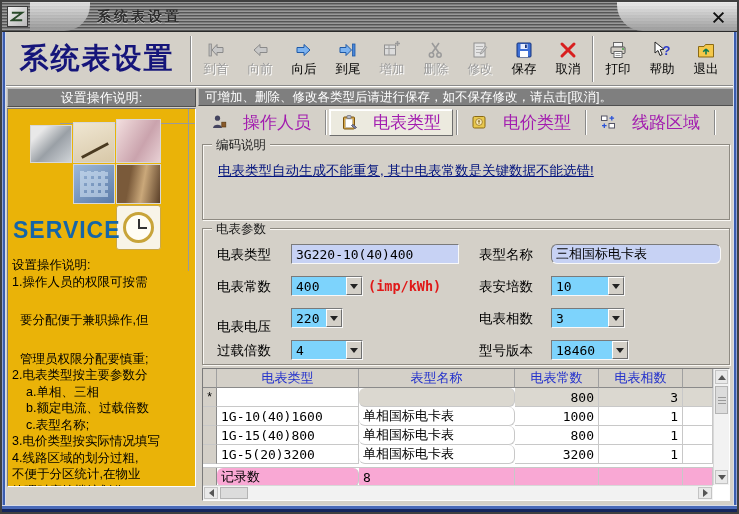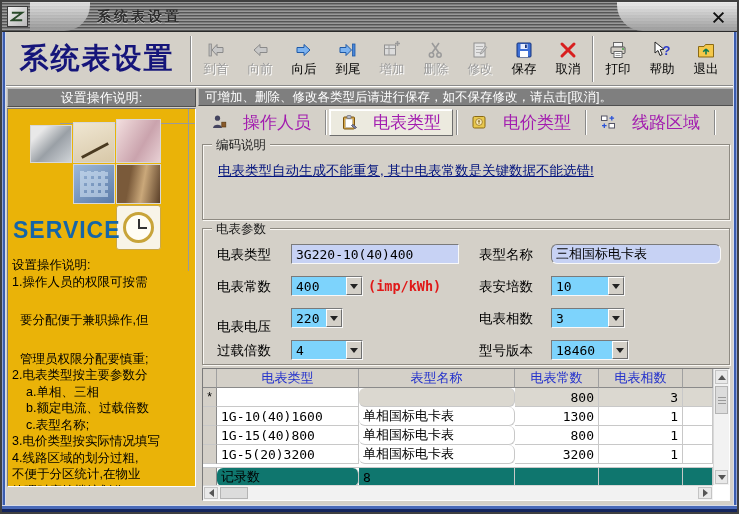--- a/index.html
+++ b/index.html
@@ -112,21 +112,21 @@
   .selcell{background:#d4d0c8;border-right:1px solid #8a8a8a;border-bottom:1px solid #c8c8c8;
     display:flex;align-items:center;justify-content:center;font-size:12px;color:#000;}
   .cell{font-size:13px;font-family:"DejaVu Sans Mono",monospace;display:flex;align-items:center;
     padding:0 4px;border-right:1px solid #c8c8c8;border-bottom:1px solid #c8c8c8;background:#fff;
     color:#000;overflow:hidden;white-space:nowrap;}
   .cjk{font-family:"Liberation Sans",sans-serif;border-radius:6px;}
   .num{justify-content:flex-end;}
   .newrow .gcell{background:#dbd8d0;}
   .newrow .wcell{background:#fff;}
   .gaprow{height:4px;background:#fff;border-bottom:1px solid #c8c8c8;}
-  .footrow .cell{background:#0f766e;}
+  .footrow .cell{background:#f9a8d4;}
   .vscroll{position:absolute;right:0;top:0;width:16px;bottom:15px;background:#f2f2f2;border-left:1px solid #d8d8d8;}
   .hscroll{position:absolute;left:0;right:16px;bottom:0;height:15px;background:#f2f2f2;border-top:1px solid #d8d8d8;}
   .sbtn{position:absolute;background:#e9e9e9;border:1px solid #c4c4c4;display:flex;align-items:center;justify-content:center;}
   .tri-up-s{width:0;height:0;border-left:4px solid transparent;border-right:4px solid transparent;border-bottom:5px solid #555;}
   .tri-dn-s{width:0;height:0;border-left:4px solid transparent;border-right:4px solid transparent;border-top:5px solid #555;}
   .tri-l-s{width:0;height:0;border-top:4px solid transparent;border-bottom:4px solid transparent;border-right:5px solid #555;}
   .tri-r-s{width:0;height:0;border-top:4px solid transparent;border-bottom:4px solid transparent;border-left:5px solid #555;}
   .vthumb{position:absolute;left:1px;right:1px;top:17px;height:28px;background:#dcdcdc;
     border:1px solid #b4b4b4;display:flex;flex-direction:column;align-items:center;justify-content:center;gap:2px;}
   .grip{width:8px;height:1px;background:#9a9a9a;}
@@ -420,21 +420,21 @@
           <div class="cell wcell"></div>
           <div class="cell gcell cjk"></div>
           <div class="cell gcell num">800</div>
           <div class="cell gcell num">3</div>
           <div class="cell gcell"></div>
         </div>
         <div class="trow">
           <div class="selcell"></div>
           <div class="cell">1G-10(40)1600</div>
           <div class="cell cjk">单相国标电卡表</div>
-          <div class="cell num">1300</div>
+          <div class="cell num">1000</div>
           <div class="cell num">1</div>
           <div class="cell"></div>
         </div>
         <div class="trow">
           <div class="selcell"></div>
           <div class="cell">1G-15(40)800</div>
           <div class="cell cjk">单相国标电卡表</div>
           <div class="cell num">800</div>
           <div class="cell num">1</div>
           <div class="cell"></div>

